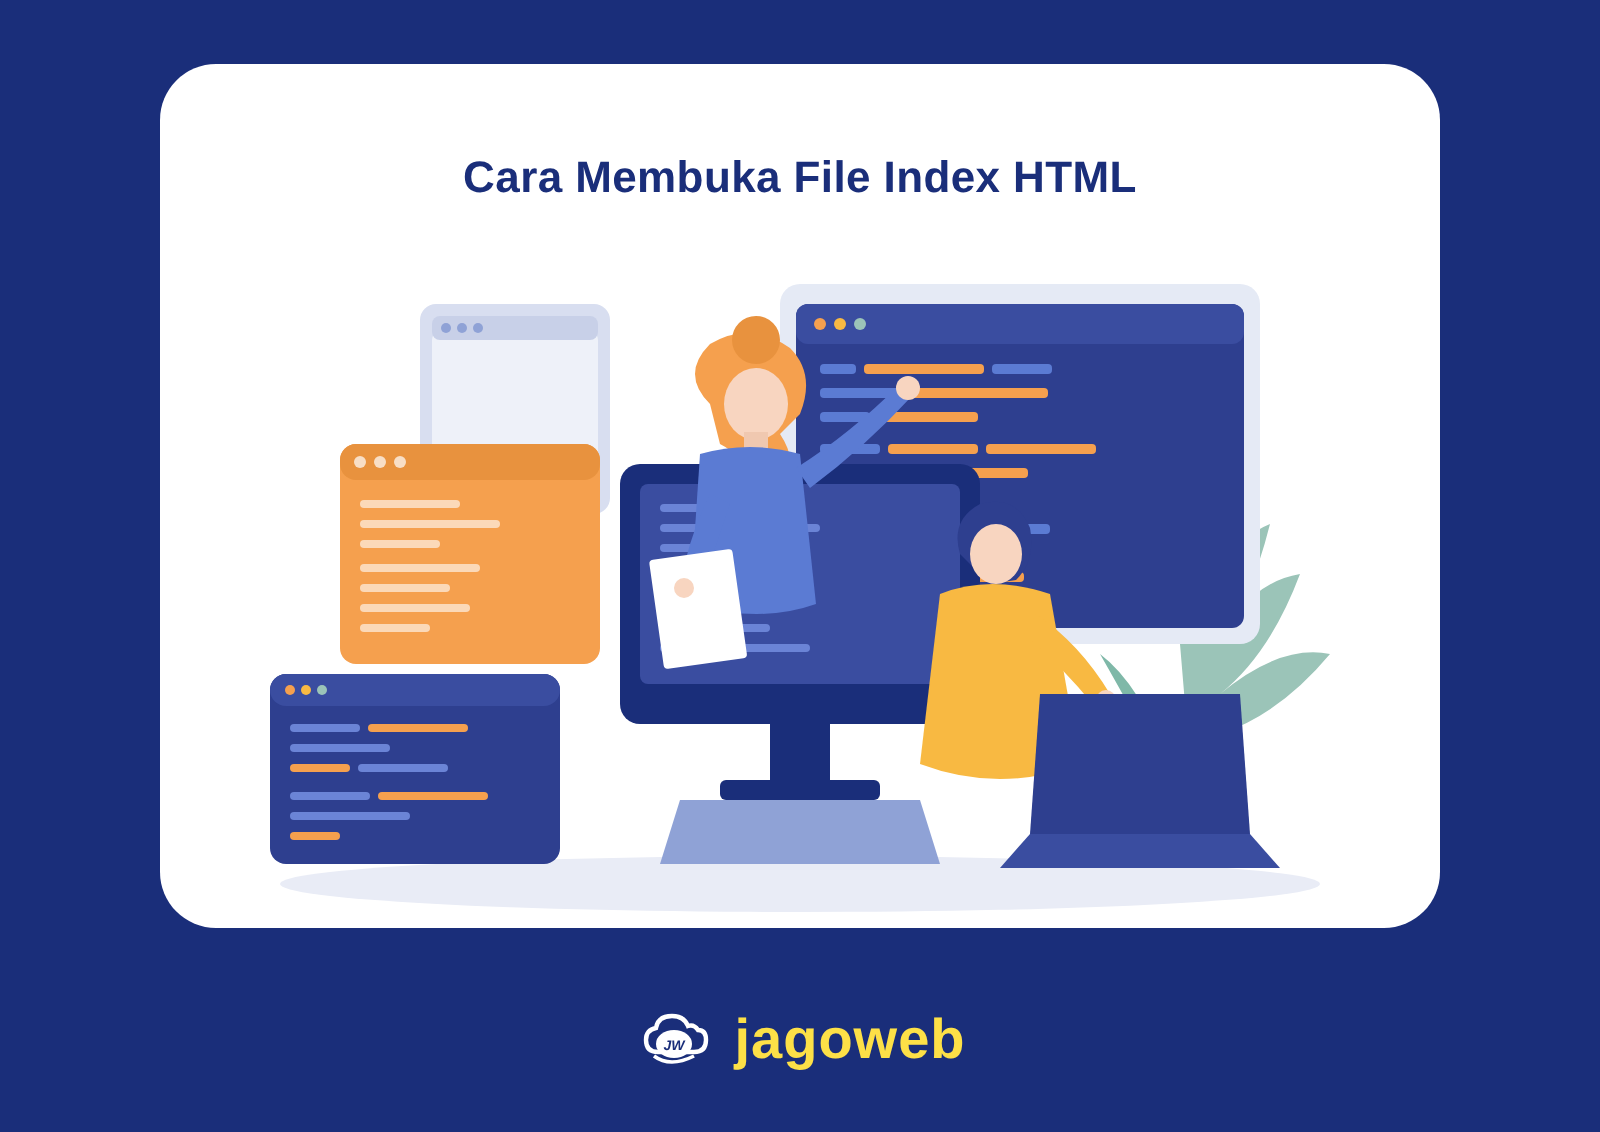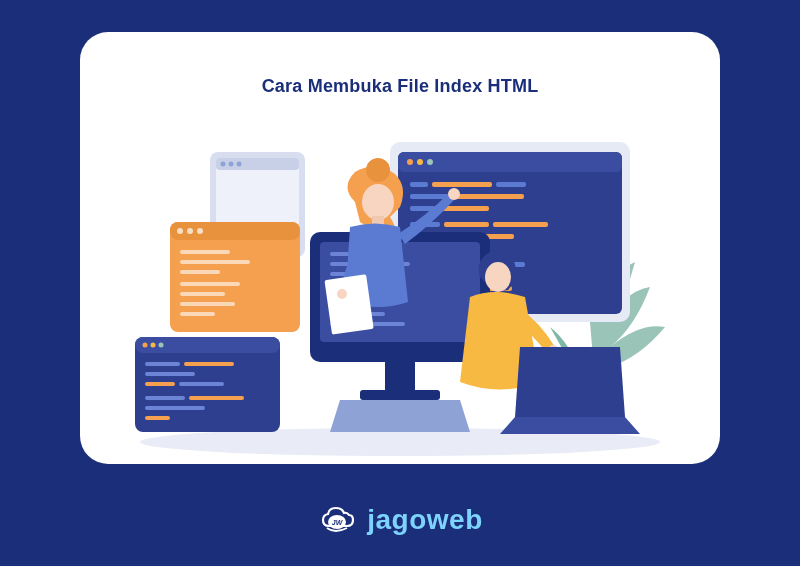--- a/index.html
+++ b/index.html
@@ -20,39 +20,39 @@
     background: #ffffff;
     border-radius: 28px;
     overflow: hidden;
   }
   .title {
     position: absolute;
     top: 44px;
     left: 0;
     width: 100%;
     text-align: center;
-    font-size: 18px;
+    font-size: 22px;
     font-weight: 700;
     color: #1a2e7a;
     letter-spacing: 0.2px;
   }
   .illustration {
     position: absolute;
     top: 90px;
     left: 0;
     width: 100%;
     height: 342px;
   }
   .brand {
     position: absolute;
     bottom: 30px;
     left: 0;
     width: 100%;
     text-align: center;
-    color: #7dd3fc;
+    color: #fde047;
     font-size: 28px;
     font-weight: 600;
     display: flex;
     align-items: center;
     justify-content: center;
     gap: 10px;
   }
   .brand-icon {
     width: 40px;
     height: 32px;

